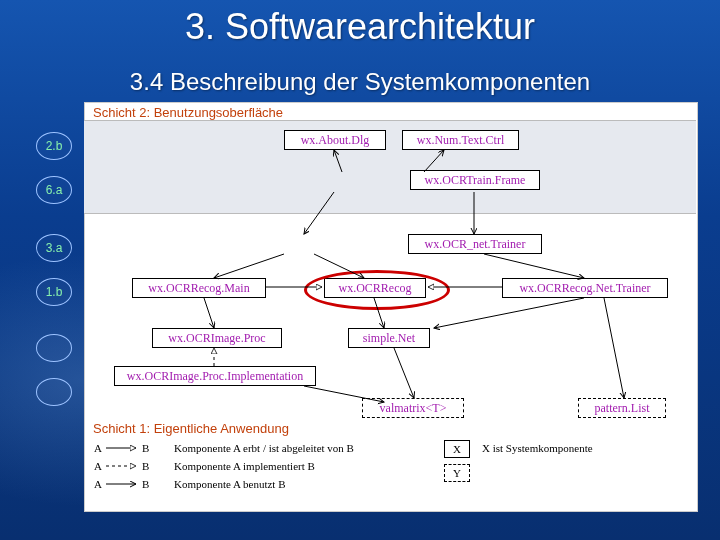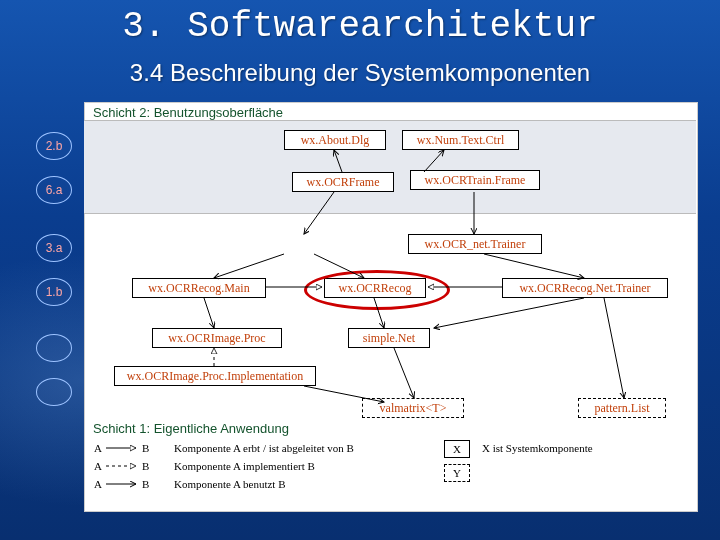--- a/index.html
+++ b/index.html
@@ -3,32 +3,32 @@
 <meta charset="utf-8">
 <style>
   html,body{margin:0;padding:0;width:720px;height:540px;font-family:Arial,Helvetica,sans-serif;overflow:hidden}
   body{
     background:#0a3d8f;
     background-image:
       radial-gradient(ellipse 280px 180px at 80px 380px, rgba(120,170,230,0.25), transparent 70%),
       linear-gradient(#1555b0,#0a3d8f 40%,#082f70);
     color:#fff;
   }
-  .title{font-family:Liberation Mono, monospace;font-size:36px;text-align:center;padding-top:6px;text-shadow:1px 1px 2px rgba(0,0,0,.4)}
-  .subtitle{font-size:24px;text-align:center;margin-top:12px;text-shadow:1px 1px 2px rgba(0,0,0,.4)}
+  .title{font-family:Liberation Sans, sans-serif;font-size:36px;text-align:center;padding-top:6px;text-shadow:1px 1px 2px rgba(0,0,0,.4)}
+  .subtitle{font-size:24px;text-align:center;margin-top:20px;text-shadow:1px 1px 2px rgba(0,0,0,.4)}
 
   .stage{position:absolute;left:24px;top:102px;width:672px;height:408px}
   .white{position:absolute;left:60px;top:0;width:612px;height:408px;background:#fff;border:1px solid #ccc}
-  .layerlabel{position:absolute;color:#14532d;font-size:13px}
+  .layerlabel{position:absolute;color:#c2410c;font-size:13px}
 
-  .box{position:absolute;background:#fff;border:1px solid #000;color:#c2410c;font-family:"Times New Roman",serif;font-size:12px;display:flex;align-items:center;justify-content:center;white-space:nowrap}
+  .box{position:absolute;background:#fff;border:1px solid #000;color:#a21caf;font-family:"Times New Roman",serif;font-size:12px;display:flex;align-items:center;justify-content:center;white-space:nowrap}
   .dash{border:1px dashed #000}
   .layer2{position:absolute;left:60px;top:18px;width:612px;height:92px;background:#e6e9ef;border-top:1px solid #bbb;border-bottom:1px solid #bbb}
 
-  .bubble{position:absolute;width:34px;height:26px;border:1.5px solid #9cc2ff;border-radius:50%;color:#fca5a5;font-size:12px;display:flex;align-items:center;justify-content:center;background:rgba(255,255,255,0.02)}
+  .bubble{position:absolute;width:34px;height:26px;border:1.5px solid #9cc2ff;border-radius:50%;color:#86efac;font-size:12px;display:flex;align-items:center;justify-content:center;background:rgba(255,255,255,0.02)}
   .bubble.small{color:transparent}
 
   .ellipse{position:absolute;border:3px solid #c00;border-radius:50%}
 
   svg.arrows{position:absolute;left:60px;top:0;width:612px;height:408px;pointer-events:none}
   .legend{position:absolute;color:#000;font-family:"Times New Roman",serif;font-size:11px}
   .legendbox{position:absolute;border:1px solid #000;color:#000;font-family:"Times New Roman",serif;font-size:11px;display:flex;align-items:center;justify-content:center;background:#fff}
   .legendbox.dash{border:1px dashed #000}
 </style>
 </head>
@@ -48,21 +48,20 @@
 
   <div class="white">
     <div class="layerlabel" style="left:8px;top:2px">Schicht 2: Benutzungsoberfläche</div>
     <div class="layerlabel" style="left:8px;top:318px">Schicht 1: Eigentliche Anwendung</div>
   </div>
 
   <div class="layer2"></div>
 
   <div class="box" style="left:260px;top:28px;width:100px;height:18px">wx.About.Dlg</div>
   <div class="box" style="left:378px;top:28px;width:115px;height:18px">wx.Num.Text.Ctrl</div>
-  <div class="box" style="left:268px;top:70px;width:100px;height:18px">wx.OCRFrame</div>
   <div class="box" style="left:386px;top:68px;width:128px;height:18px">wx.OCRTrain.Frame</div>
 
   <div class="box" style="left:384px;top:132px;width:132px;height:18px">wx.OCR_net.Trainer</div>
 
   <div class="box" style="left:300px;top:176px;width:100px;height:18px">wx.OCRRecog</div>
   <div class="box" style="left:108px;top:176px;width:132px;height:18px">wx.OCRRecog.Main</div>
   <div class="box" style="left:478px;top:176px;width:164px;height:18px">wx.OCRRecog.Net.Trainer</div>
 
   <div class="box" style="left:128px;top:226px;width:128px;height:18px">wx.OCRImage.Proc</div>
   <div class="box" style="left:324px;top:226px;width:80px;height:18px">simple.Net</div>

